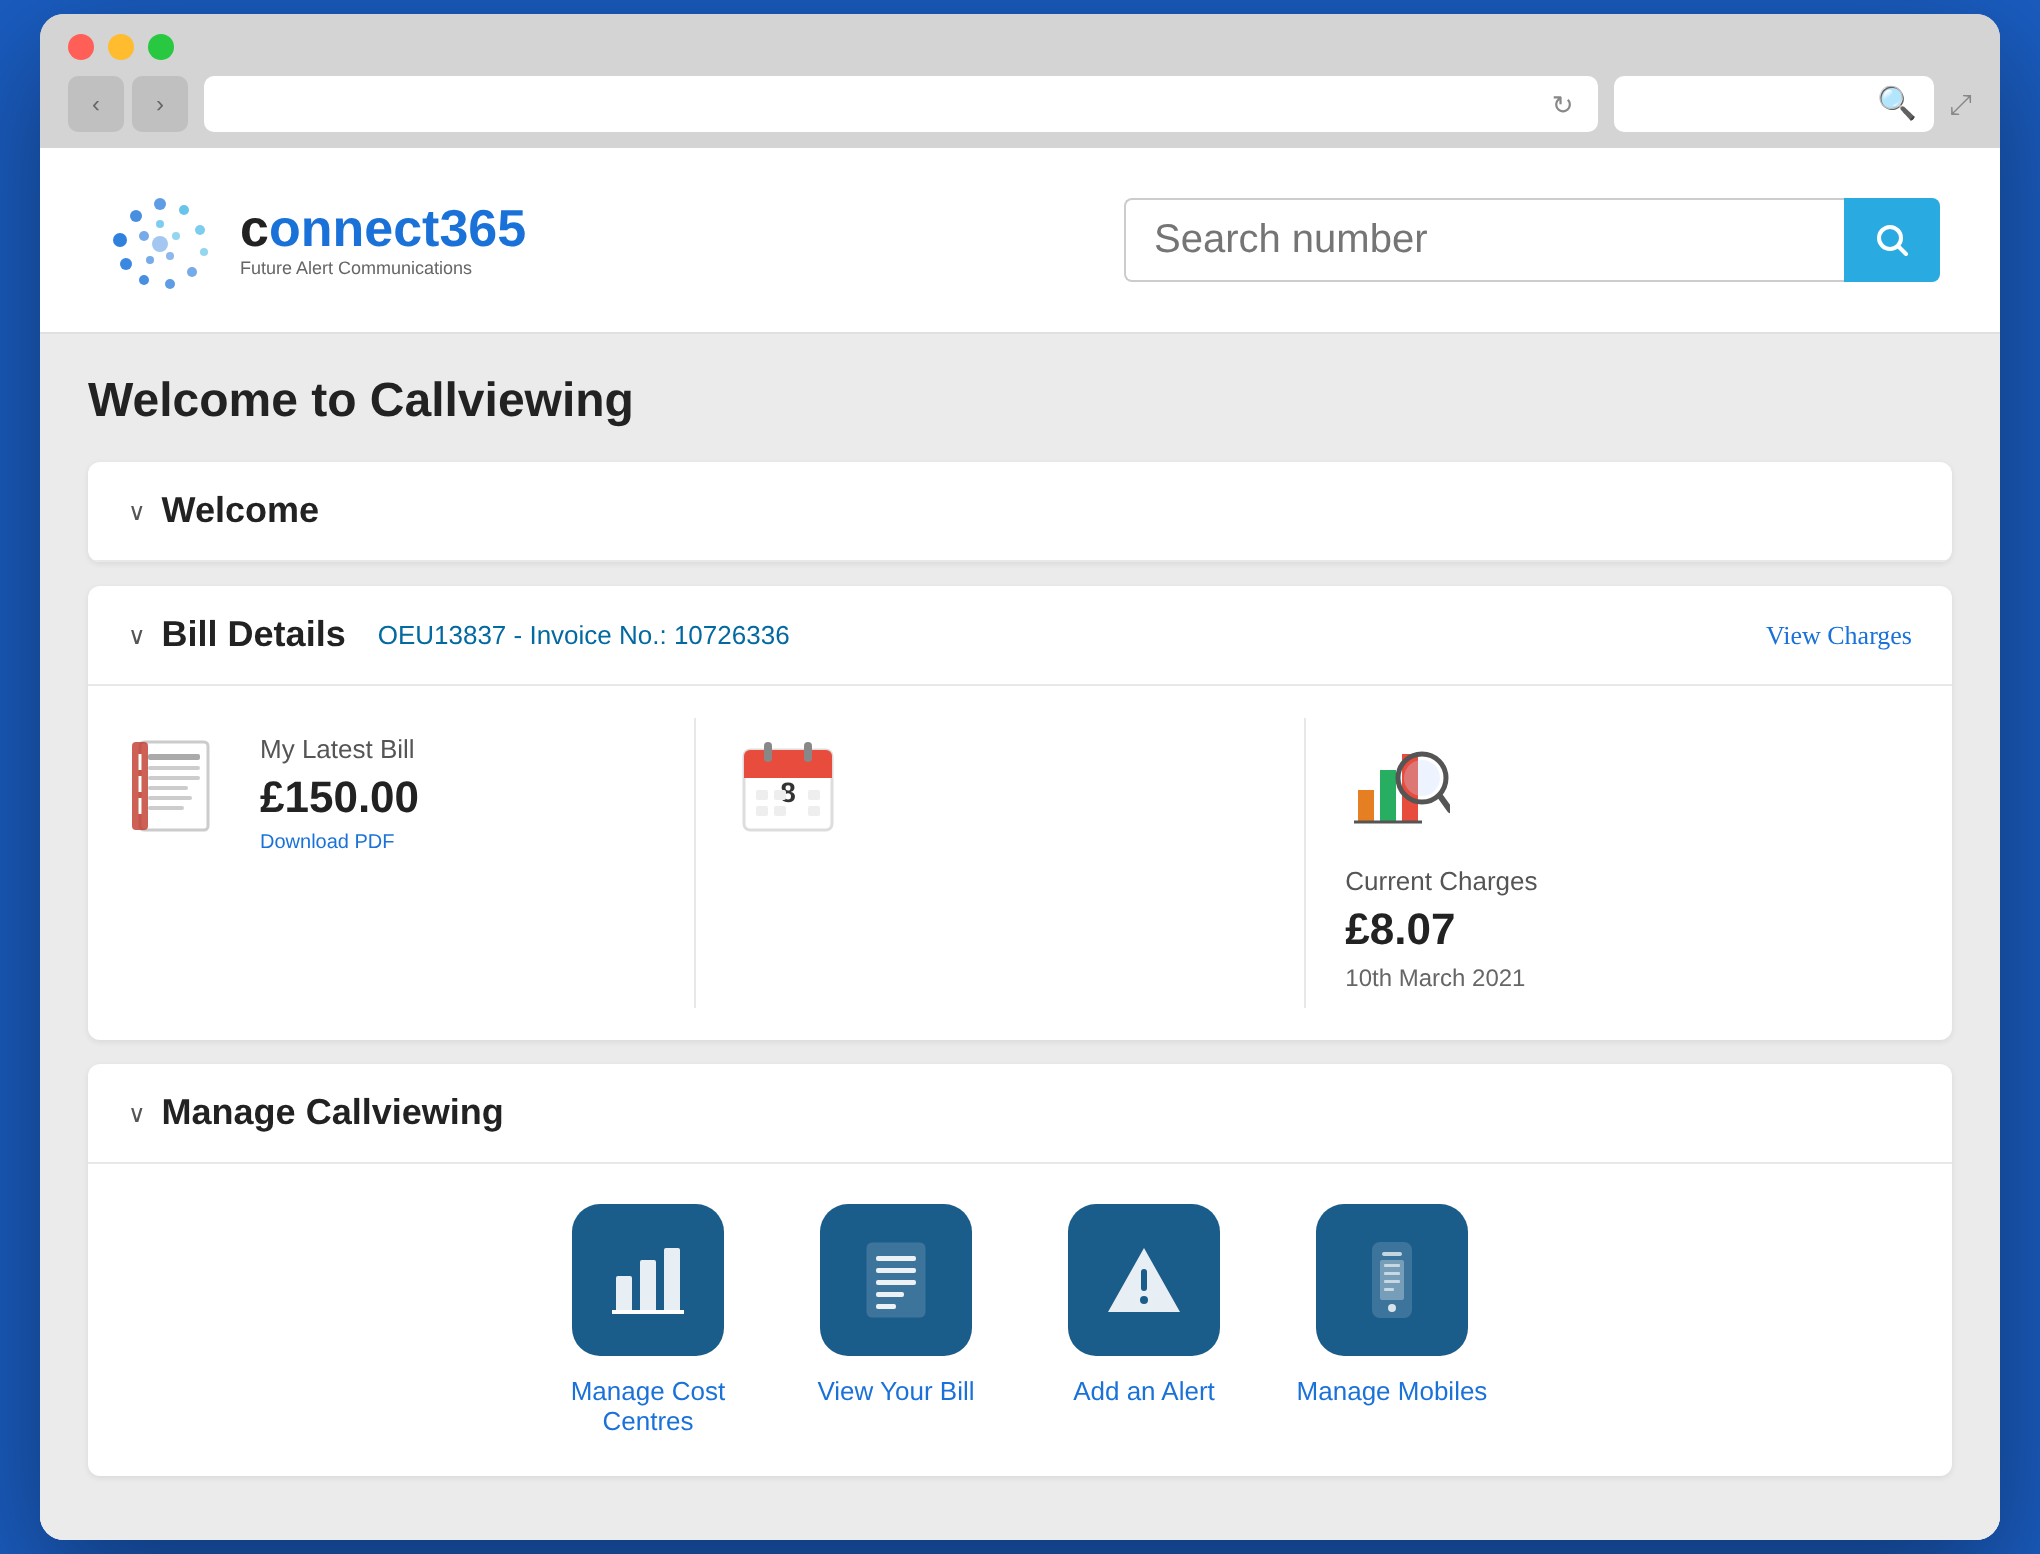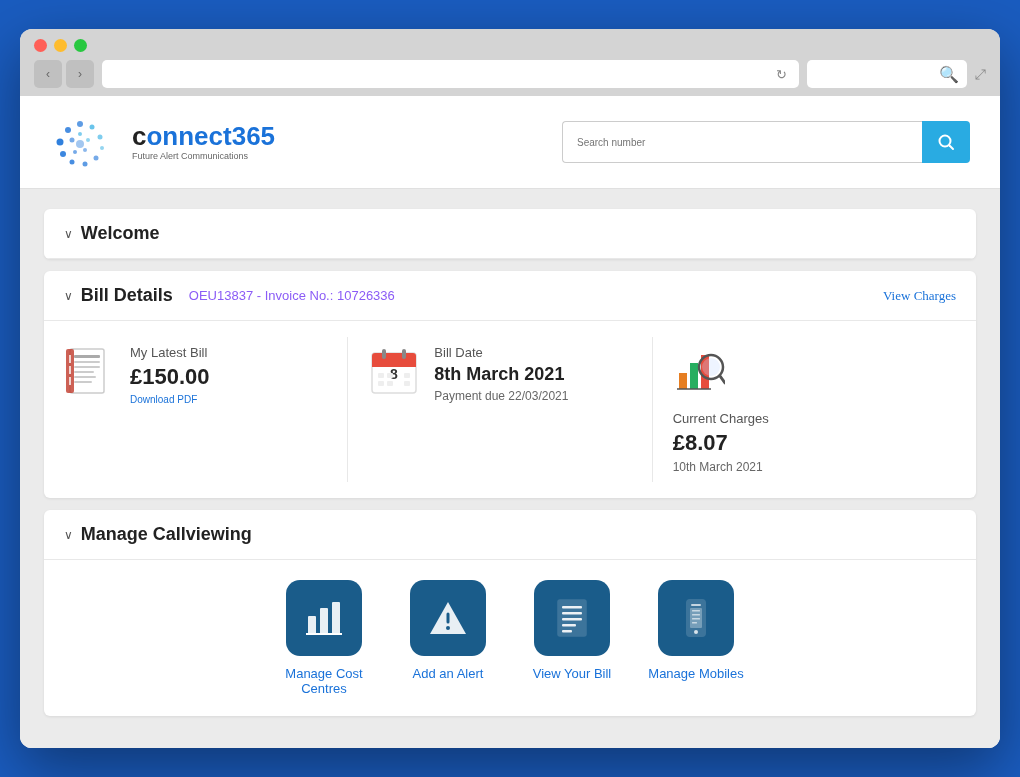--- a/index.html
+++ b/index.html
@@ -135,21 +135,21 @@
       padding: 16px 30px;
       display: flex;
       align-items: center;
       justify-content: space-between;
       border-bottom: 1px solid #e0e0e0;
     }
 
     .logo-area {
       display: flex;
       align-items: center;
-      gap: 22px;
+      gap: 10px;
     }
 
     .logo-icon {
       width: 60px;
       height: 60px;
     }
 
     .logo-text {
       display: flex;
       flex-direction: column;
@@ -178,21 +178,21 @@
       gap: 0;
     }
 
     .header-search input {
       width: 360px;
       height: 42px;
       border: 1px solid #ccc;
       border-right: none;
       border-radius: 4px 0 0 4px;
       padding: 0 14px;
-      font-size: 10px;
+      font-size: 20px;
       color: #999;
       outline: none;
     }
 
     .header-search button {
       width: 48px;
       height: 42px;
       background: #29abe2;
       border: none;
       border-radius: 0 4px 4px 0;
@@ -241,21 +241,21 @@
     }
 
     .accordion-header .section-title {
       font-size: 18px;
       font-weight: 700;
       color: #222;
     }
 
     .accordion-header .section-subtitle {
       font-size: 13px;
-      color: #8b5cf6;
+      color: #0369a1;
       margin-left: 8px;
       font-weight: normal;
     }
 
     .accordion-header .view-charges-link {
       margin-left: auto;
       color: #1a72d9;
       font-size: 13px;
       text-decoration: none;
       cursor: pointer;
@@ -434,20 +434,21 @@
         <button>
           <svg width="18" height="18" viewBox="0 0 18 18" fill="none">
             <circle cx="8" cy="8" r="5.5" stroke="white" stroke-width="2"></circle>
             <line x1="12.5" y1="12.5" x2="16" y2="16" stroke="white" stroke-width="2" stroke-linecap="round"></line>
           </svg>
         </button>
       </div>
     </div>
 
     <div class="main-content">
+      <h1 class="page-title">Welcome to Callviewing</h1>
 
       <div class="accordion-section">
         <div class="accordion-header">
           <span class="chevron">∨</span>
           <span class="section-title">Welcome</span>
         </div>
       </div>
 
       <div class="accordion-section">
         <div class="accordion-header">
@@ -498,25 +499,20 @@
                 <text x="24" y="34" text-anchor="middle" font-size="14" font-weight="bold" fill="#333">8</text>
 
                 <rect x="8" y="28" width="6" height="5" rx="1" fill="#eee"></rect>
                 <rect x="17" y="28" width="6" height="5" rx="1" fill="#eee"></rect>
                 <rect x="34" y="28" width="6" height="5" rx="1" fill="#eee"></rect>
                 <rect x="8" y="36" width="6" height="5" rx="1" fill="#eee"></rect>
                 <rect x="17" y="36" width="6" height="5" rx="1" fill="#eee"></rect>
                 <rect x="34" y="36" width="6" height="5" rx="1" fill="#eee"></rect>
               </svg>
             </div>
-            <div class="bill-card-info">
-              <span class="bill-card-label">Bill Date</span>
-              <span class="bill-card-value" style="font-size:18px;">8th March 2021</span>
-              <span class="bill-card-sub">Payment due 22/03/2021</span>
-            </div>
           </div>
 
           <div class="bill-card">
             <div class="bill-card-icon">
               <svg width="52" height="52" viewBox="0 0 52 52">
 
                 <rect x="6" y="28" width="8" height="16" fill="#e67e22"></rect>
                 <rect x="17" y="18" width="8" height="26" fill="#27ae60"></rect>
                 <rect x="28" y="10" width="8" height="34" fill="#e74c3c"></rect>
 
@@ -547,50 +543,50 @@
             <div class="manage-item">
               <div class="manage-item-icon">
                 <svg width="40" height="40" viewBox="0 0 40 40">
                   <rect x="4" y="18" width="8" height="18" rx="1" fill="white" opacity="0.9"></rect>
                   <rect x="16" y="10" width="8" height="26" rx="1" fill="white" opacity="0.9"></rect>
                   <rect x="28" y="4" width="8" height="32" rx="1" fill="white" opacity="0.9"></rect>
                   <line x1="2" y1="36" x2="38" y2="36" stroke="white" stroke-width="2"></line>
                 </svg>
               </div>
               <span class="manage-item-label">Manage Cost Centres</span>
-            </div>
-
-            <div class="manage-item">
-              <div class="manage-item-icon">
-                <svg width="40" height="40" viewBox="0 0 40 40">
-                  <polygon points="20,4 38,36 2,36" fill="white" opacity="0.9"></polygon>
-                  <line x1="20" y1="16" x2="20" y2="24" stroke="#1a5c8a" stroke-width="3" stroke-linecap="round"></line>
-                  <circle cx="20" cy="30" r="2" fill="#1a5c8a"></circle>
-                </svg>
-              </div>
-              <span class="manage-item-label">Add an Alert</span>
             </div>
 
             <div class="manage-item">
               <div class="manage-item-icon">
                 <svg width="40" height="40" viewBox="0 0 40 40">
                   <rect x="6" y="2" width="28" height="36" rx="2" fill="white" opacity="0.15" stroke="white" stroke-width="1.5"></rect>
                   <rect x="10" y="8" width="20" height="2.5" rx="1" fill="white" opacity="0.9"></rect>
                   <rect x="10" y="14" width="20" height="2.5" rx="1" fill="white" opacity="0.9"></rect>
                   <rect x="10" y="20" width="20" height="2.5" rx="1" fill="white" opacity="0.9"></rect>
                   <rect x="10" y="26" width="14" height="2.5" rx="1" fill="white" opacity="0.9"></rect>
                   <rect x="10" y="32" width="10" height="2.5" rx="1" fill="white" opacity="0.9"></rect>
                 </svg>
               </div>
               <span class="manage-item-label">View Your Bill</span>
             </div>
 
             <div class="manage-item">
               <div class="manage-item-icon">
                 <svg width="40" height="40" viewBox="0 0 40 40">
+                  <polygon points="20,4 38,36 2,36" fill="white" opacity="0.9"></polygon>
+                  <line x1="20" y1="16" x2="20" y2="24" stroke="#1a5c8a" stroke-width="3" stroke-linecap="round"></line>
+                  <circle cx="20" cy="30" r="2" fill="#1a5c8a"></circle>
+                </svg>
+              </div>
+              <span class="manage-item-label">Add an Alert</span>
+            </div>
+
+            <div class="manage-item">
+              <div class="manage-item-icon">
+                <svg width="40" height="40" viewBox="0 0 40 40">
                   <rect x="11" y="2" width="18" height="36" rx="3" fill="white" opacity="0.15" stroke="white" stroke-width="2"></rect>
                   <rect x="15" y="6" width="10" height="2" rx="1" fill="white" opacity="0.7"></rect>
                   <rect x="14" y="10" width="12" height="20" rx="1" fill="white" opacity="0.3"></rect>
                   <circle cx="20" cy="34" r="2" fill="white" opacity="0.8"></circle>
 
                   <rect x="16" y="12" width="8" height="1.5" rx="0.5" fill="white" opacity="0.6"></rect>
                   <rect x="16" y="16" width="8" height="1.5" rx="0.5" fill="white" opacity="0.6"></rect>
                   <rect x="16" y="20" width="8" height="1.5" rx="0.5" fill="white" opacity="0.6"></rect>
                   <rect x="16" y="24" width="5" height="1.5" rx="0.5" fill="white" opacity="0.6"></rect>
                 </svg>

